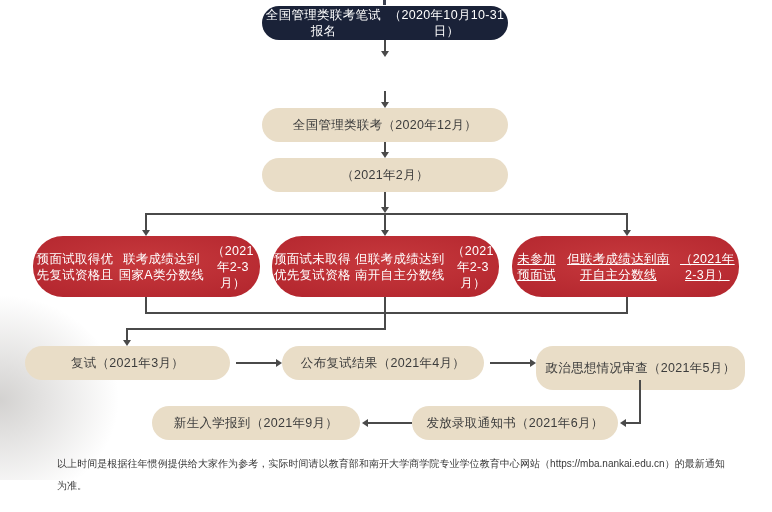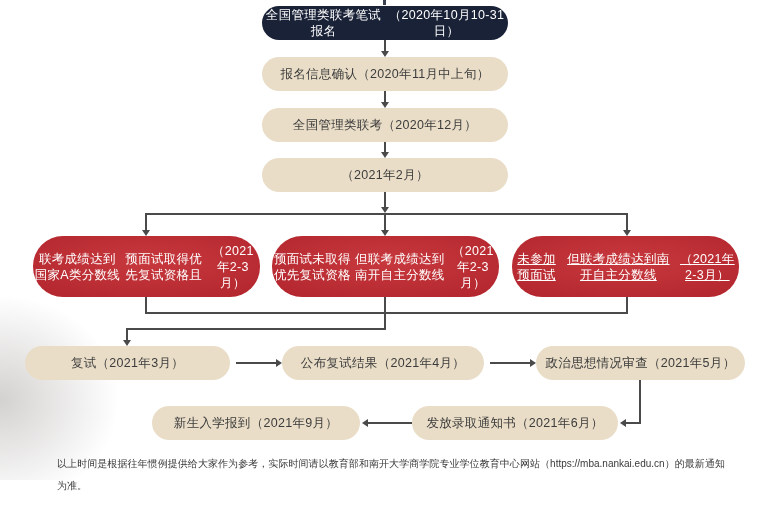--- a/index.html
+++ b/index.html
@@ -42,24 +42,20 @@
   <div class="stub"></div>
 
   <div class="node navy" style="left:262px;top:6px;width:246px;height:34px;">
     <span>全国管理类联考笔试报名</span>
     <span>（2020年10月10-31日）</span>
   </div>
 
   <div class="vline" style="left:384px;top:40px;height:11px;"></div>
   <div class="head-down" style="left:381px;top:51px;"></div>
 
-  <div class="node beige" style="left:262px;top:57px;width:246px;height:34px;">
-    <span>报名信息确认</span>
-    <span>（2020年11月中上旬）</span>
-  </div>
 
   <div class="vline" style="left:384px;top:91px;height:11px;"></div>
   <div class="head-down" style="left:381px;top:102px;"></div>
 
   <div class="node beige" style="left:262px;top:108px;width:246px;height:34px;">
     <span>全国管理类联考</span>
     <span>（2020年12月）</span>
   </div>
 
   <div class="vline" style="left:384px;top:142px;height:10px;"></div>
@@ -74,22 +70,22 @@
   <div class="hline" style="left:145px;top:213px;width:483px;"></div>
 
   <div class="vline" style="left:145px;top:213px;height:17px;"></div>
   <div class="head-down" style="left:142px;top:230px;"></div>
   <div class="vline" style="left:384px;top:215px;height:15px;"></div>
   <div class="head-down" style="left:381px;top:230px;"></div>
   <div class="vline" style="left:626px;top:213px;height:17px;"></div>
   <div class="head-down" style="left:623px;top:230px;"></div>
 
   <div class="node red" style="left:33px;top:236px;width:227px;height:61px;">
+    <span>预面试取得优先复试资格且</span>
     <span>联考成绩达到国家A类分数线</span>
-    <span>预面试取得优先复试资格且</span>
     <span>（2021年2-3月）</span>
   </div>
   <div class="node red" style="left:272px;top:236px;width:227px;height:61px;justify-content:flex-end;">
     <span>预面试未取得优先复试资格</span>
     <span>但联考成绩达到南开自主分数线</span>
     <span>（2021年2-3月）</span>
   </div>
   <div class="node red" style="left:512px;top:236px;width:227px;height:61px;text-decoration:underline;">
     <span>未参加预面试</span>
     <span>但联考成绩达到南开自主分数线</span>
@@ -112,21 +108,21 @@
   <div class="hline" style="left:236px;top:362px;width:40px;"></div>
   <div class="head-right" style="left:276px;top:359px;"></div>
 
   <div class="node beige" style="left:282px;top:346px;width:202px;height:34px;">
     <span>公布复试结果</span>
     <span>（2021年4月）</span>
   </div>
   <div class="hline" style="left:490px;top:362px;width:40px;"></div>
   <div class="head-right" style="left:530px;top:359px;"></div>
 
-  <div class="node beige" style="left:536px;top:346px;width:209px;height:34px;">
+  <div class="node beige" style="left:536px;top:346px;width:209px;height:44px;">
     <span>政治思想情况审查</span>
     <span>（2021年5月）</span>
   </div>
 
   <div class="vline" style="left:639px;top:380px;height:44px;"></div>
   <div class="hline" style="left:626px;top:422px;width:15px;"></div>
   <div class="head-left" style="left:620px;top:419px;"></div>
 
   <div class="node beige" style="left:412px;top:406px;width:206px;height:34px;">
     <span>发放录取通知书</span>

